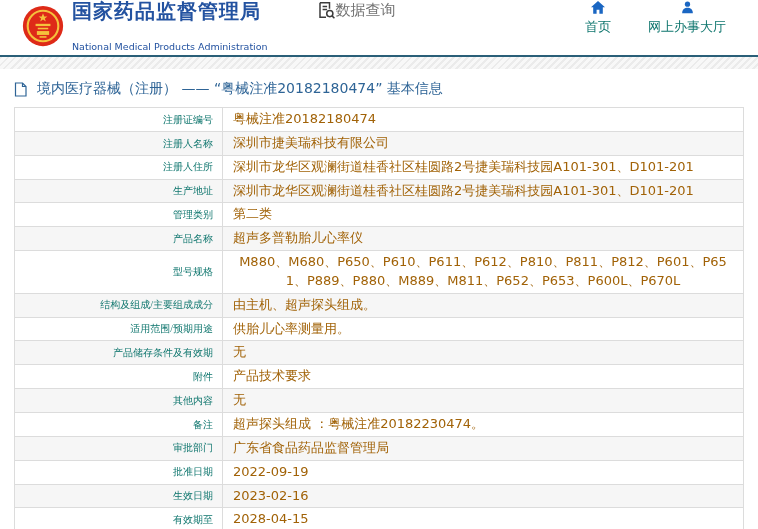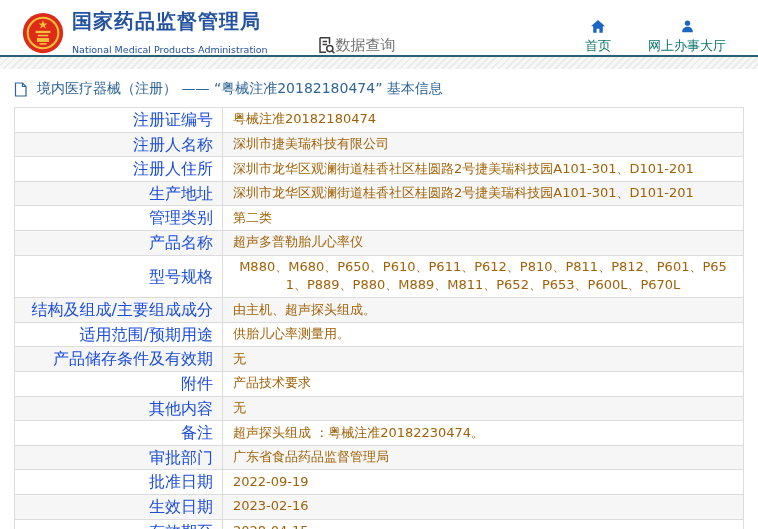--- a/index.html
+++ b/index.html
@@ -5,46 +5,46 @@
   :root{
     --brand-blue:#2352a0; --nav-icon-blue:#1a66c2; --title-blue:#2e6496;
     --link-blue:#5b9bd5; --emblem-red:#de2a18; --emblem-gold:#f5c23c;
     --header-rule:#2a5f78; --row-alt:#f6f6f6; --border:#dcdcdc;
   }
   *{box-sizing:border-box;margin:0;padding:0;}
   html,body{width:758px;height:529px;overflow:hidden;background:#fff;
     font-family:"DejaVu Sans","Liberation Sans",sans-serif;color:#3f3f3f;}
 
   
-  .site-header{height:57px;display:flex;align-items:flex-end;padding:0 18px 0 22px;
+  .site-header{height:57px;display:flex;align-items:flex-start;padding:0 18px 0 22px;
     border-bottom:2px solid var(--header-rule);background:#fff;}
   .brand{display:flex;align-items:center;gap:8px;}
   .brand-cn{font-size:20px;font-weight:bold;color:var(--brand-blue);letter-spacing:1px;line-height:1.15;}
-  .brand-en{font-size:9.5px;color:var(--brand-blue);margin-top:11px;}
+  .brand-en{font-size:9.5px;color:var(--brand-blue);margin-top:18px;}
   .data-query{display:flex;align-items:center;margin-left:48px;font-size:15px;
     color:#737373;cursor:pointer;}
   .spacer{flex:1;}
   .top-nav{display:flex;gap:30px;margin-right:14px;}
   .nav-item{display:flex;flex-direction:column;align-items:center;gap:3px;font-size:13px;
     color:#0f766e;cursor:pointer;min-width:40px;}
 
   
   .hatch-band{height:12px;background:repeating-linear-gradient(135deg,#ebebeb 0 2px,#f8f8f8 2px 5px);}
 
   
   .content{padding:0 14px;}
   .page-title{display:flex;align-items:center;gap:10px;margin:11px 0 9px 0;
     font-size:14px;color:var(--title-blue);}
 
   .info-table{border:1px solid var(--border);border-bottom:none;}
   .t-row{display:flex;align-items:stretch;min-height:20.5px;border-bottom:1px solid var(--border);background:#fff;}
   .t-row:nth-child(even){background:var(--row-alt);}
   .t-label{width:208px;flex:0 0 208px;display:flex;align-items:center;justify-content:flex-end;
     gap:3px;text-align:right;padding:1px 9px 1px 4px;border-right:1px solid var(--border);
-    color:#1d4ed8;font-size:16px;line-height:1.35;}
+    color:#0f766e;font-size:10px;line-height:1.35;font-family:Liberation Serif, serif;}
   .t-value{flex:1;display:flex;align-items:center;padding:2px 10px;font-size:13px;
     line-height:1.45;color:#a16207;word-break:break-all;text-align:center;}
   svg{display:block;flex:0 0 auto;}
 </style>
 </head>
 <body>
 
 <header class="site-header">
   <div class="brand">
     <svg width="42" height="42" viewBox="0 0 48 48">

